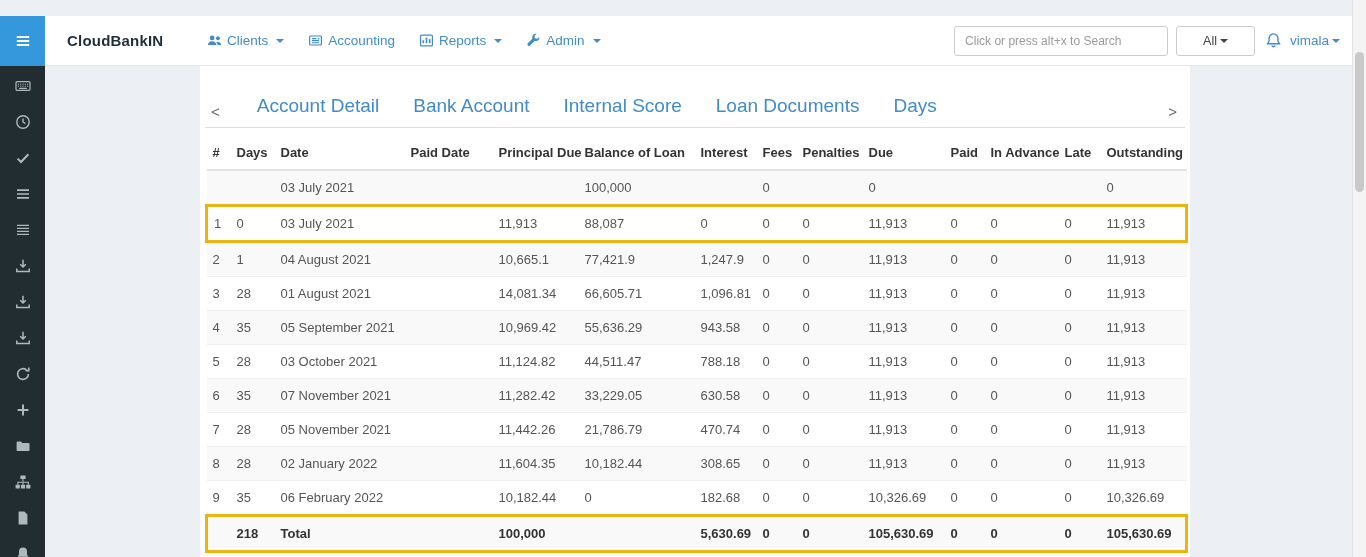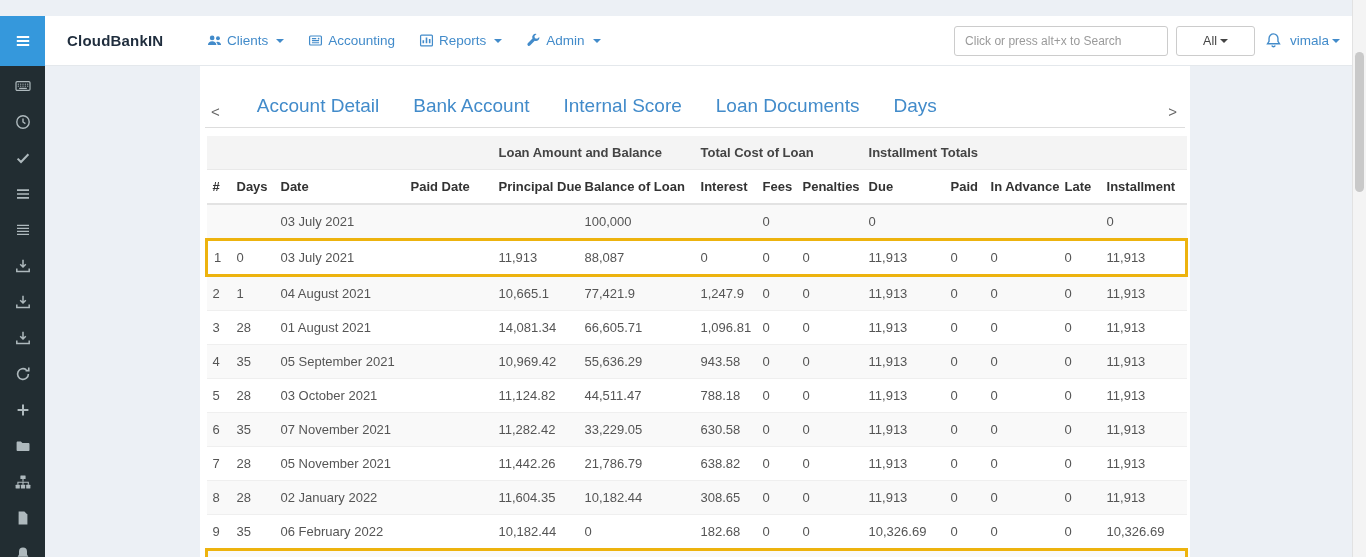--- a/index.html
+++ b/index.html
@@ -291,41 +291,35 @@
             <col style="width: 62px;">
             <col style="width: 40px;">
             <col style="width: 66px;">
             <col style="width: 82px;">
             <col style="width: 40px;">
             <col style="width: 74px;">
             <col style="width: 42px;">
             <col style="width: 86px;">
           </colgroup>
           <thead>
-            <tr class="group">
-              <th colspan="4"></th>
-              <th colspan="2">Loan Amount and Balance</th>
-              <th colspan="3">Total Cost of Loan</th>
-              <th colspan="5">Installment Totals</th>
-            </tr>
             <tr class="cols">
               <th>#</th>
               <th>Days</th>
               <th>Date</th>
               <th>Paid Date</th>
               <th>Principal Due</th>
               <th>Balance of Loan</th>
               <th>Interest</th>
               <th>Fees</th>
               <th>Penalties</th>
               <th>Due</th>
               <th>Paid</th>
               <th>In Advance</th>
               <th>Late</th>
-              <th>Installment</th>
+              <th>Outstanding</th>
             </tr>
           </thead>
           <tbody>
             <tr>
               <td></td>
               <td></td>
               <td>03 July 2021</td>
               <td></td>
               <td></td>
               <td>100,000</td>
@@ -434,21 +428,21 @@
               <td>0</td>
               <td>11,913</td>
             </tr>
             <tr>
               <td>7</td>
               <td>28</td>
               <td>05 November 2021</td>
               <td></td>
               <td>11,442.26</td>
               <td>21,786.79</td>
-              <td>638.82</td>
+              <td>470.74</td>
               <td>0</td>
               <td>0</td>
               <td>11,913</td>
               <td>0</td>
               <td>0</td>
               <td>0</td>
               <td>11,913</td>
             </tr>
             <tr>
               <td>8</td>

